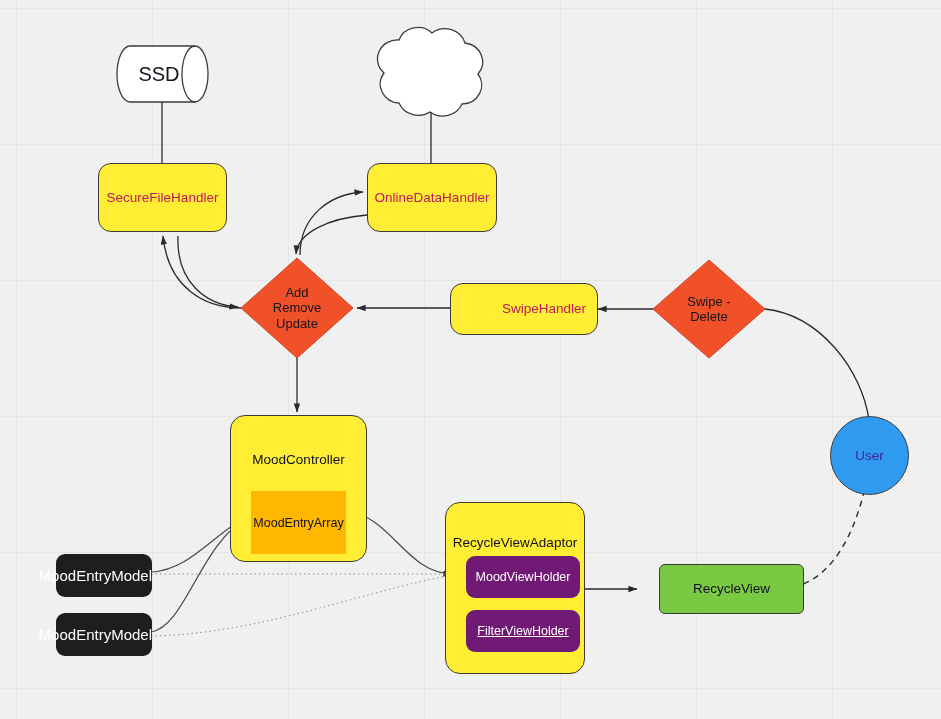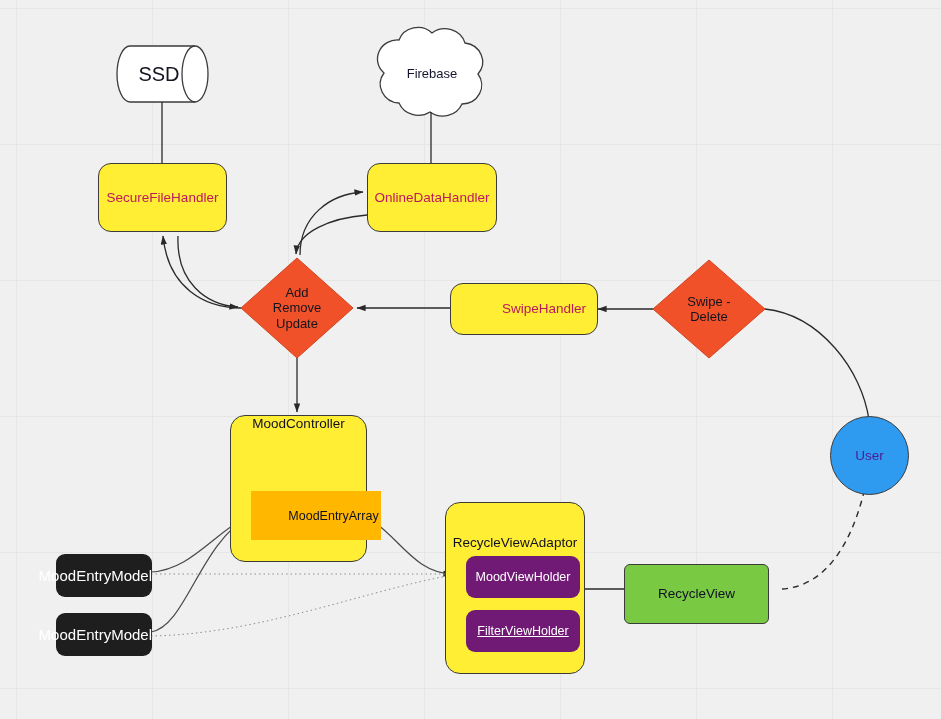--- a/index.html
+++ b/index.html
@@ -185,21 +185,20 @@
     <path d="M151,574 L452,574" fill="none" stroke="#8d8d8d" stroke-width="1" stroke-dasharray="1.5,3"></path>
     <path d="M151,636 C260,634 360,592 452,575" fill="none" stroke="#8d8d8d" stroke-width="1" stroke-dasharray="1.5,3"></path>
 
     <path d="M583,589 L637,589" fill="none" stroke="#2a2a2a" stroke-width="1.3" marker-end="url(#arrow)"></path>
 
     <path d="M782,589 C828,586 852,540 864,492" fill="none" stroke="#2a2a2a" stroke-width="1.4" stroke-dasharray="6,5"></path>
   </svg>
 
   <div class="cyl-label" style="left:124px; top:46px; width:70px; height:56px;">SSD</div>
 
-  <div class="cloud-label" style="left:386px; top:48px; width:92px; height:50px;">Firebase</div>
 
   <div class="diamond-label" style="left:253px; top:281px; width:88px; height:54px;">Add
 Remove
 Update</div>
 
   <div class="diamond-label" style="left:667px; top:289px; width:84px; height:40px;">Swipe -
 Delete</div>
 
   <div class="node yellow-box" style="left:98px; top:163px; width:129px; height:69px;">
     <span>SecureFileHandler</span>
@@ -211,37 +210,37 @@
 
   <div class="node yellow-box" style="left:450px; top:283px; width:148px; height:52px;padding-left:40px;">
     <span>SwipeHandler</span>
   </div>
 
   <div class="node circle-node" style="left:830px; top:416px; width:79px; height:79px; display:flex; align-items:center; justify-content:center;">
     <span>User</span>
   </div>
 
   <div class="yellow-container" style="left:230px; top:415px; width:135px; height:145px; position:absolute;">
-    <div class="container-title" style="">MoodController</div>
-    <div class="orange-inner" style="left:20px; top:75px; width:95px; height:49px;padding-left:35px;">
+    <div class="container-title" style="margin-top:36px;">MoodController</div>
+    <div class="orange-inner" style="left:20px; top:75px; width:95px; height:63px;">
       <span>MoodEntryArray</span>
     </div>
   </div>
 
   <div class="yellow-container" style="left:445px; top:502px; width:138px; height:170px; position:absolute;">
     <div class="container-title" style="margin-top:32px;">RecycleViewAdaptor</div>
     <div class="dark-pill" style="left:12px; top:53px; width:114px; height:42px;">
       <span>MoodViewHolder</span>
     </div>
     <div class="dark-pill" style="left:12px; top:107px; width:114px; height:42px;text-decoration:underline;">
       <span>FilterViewHolder</span>
     </div>
   </div>
 
-  <div class="node green-box" style="left:624px; top:564px; width:145px; height:60px;">
+  <div class="node green-box" style="left:659px; top:564px; width:145px; height:50px;">
     <span>RecycleView</span>
   </div>
 
   <div class="dark-box" style="left:56px; top:554px; width:96px; height:43px;">
     <span>MoodEntryModel</span>
   </div>
 
   <div class="dark-box" style="left:56px; top:613px; width:96px; height:43px;">
     <span>MoodEntryModel</span>
   </div>

